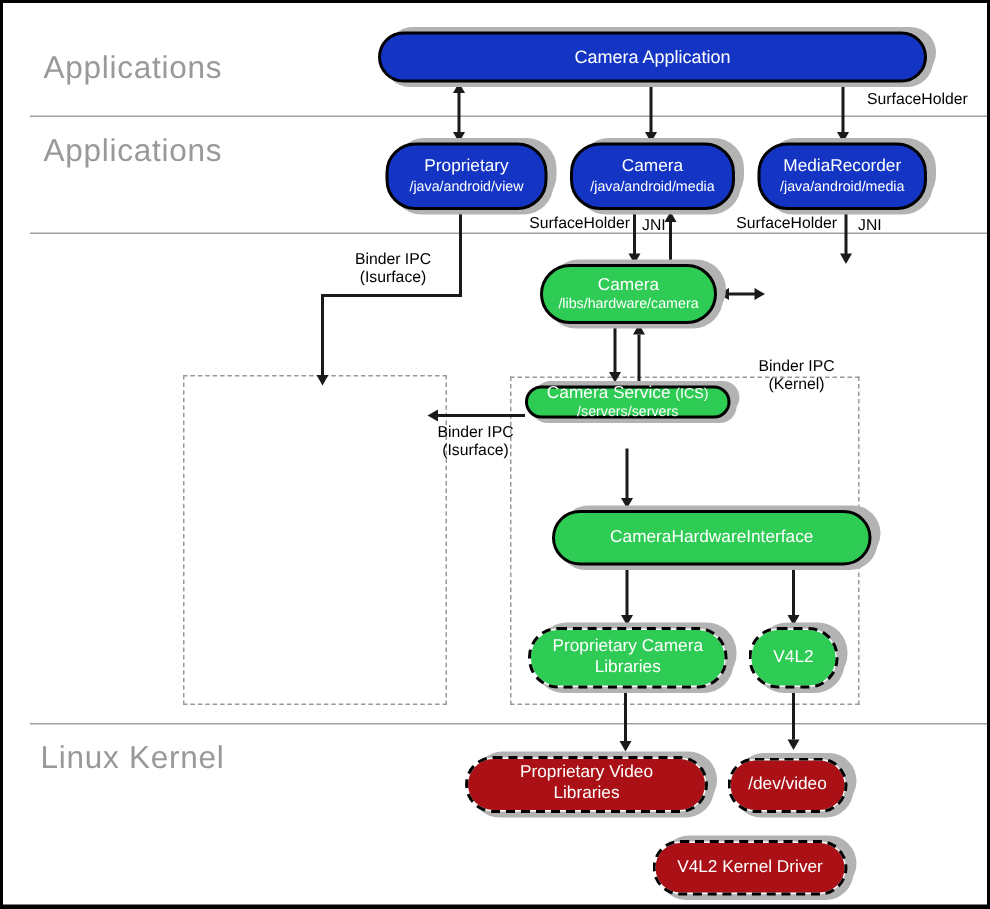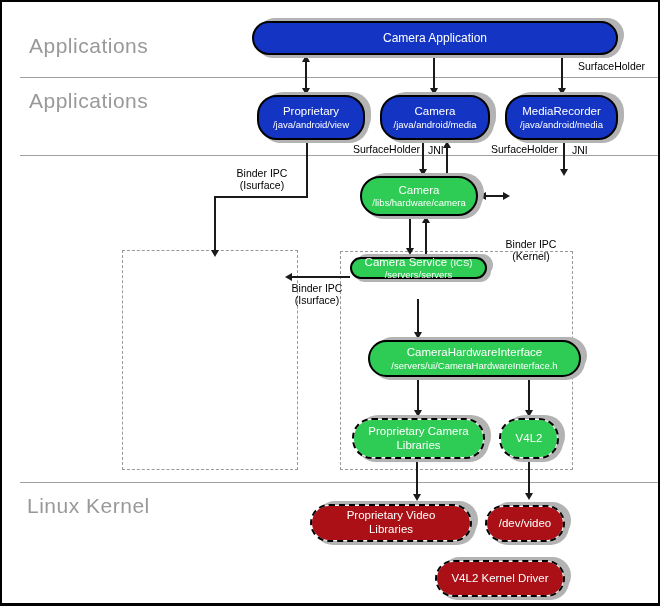--- a/index.html
+++ b/index.html
@@ -160,21 +160,20 @@
 
 
 
   <div class="node green" style="left:348px;top:255px;width:137px;height:22px">
     <div class="node-title"><span>Camera Service</span>&nbsp;<span class="small-suffix">(ICS)</span></div>
     <div class="node-path">/servers/servers</div>
   </div>
 
   <div class="node green" style="left:366px;top:338px;width:213px;height:37px">
     <div class="node-title">CameraHardwareInterface</div>
-    <div class="node-path">/servers/ui/CameraHardwareInterface.h</div>
   </div>
 
   <div class="node green dashed" style="left:350px;top:416px;width:133px;height:41px">
     <div class="node-title" style="padding:0 10px">Proprietary Camera Libraries</div>
   </div>
 
   <div class="node green dashed" style="left:497px;top:416px;width:60px;height:41px">
     <div class="node-title">V4L2</div>
   </div>
 

